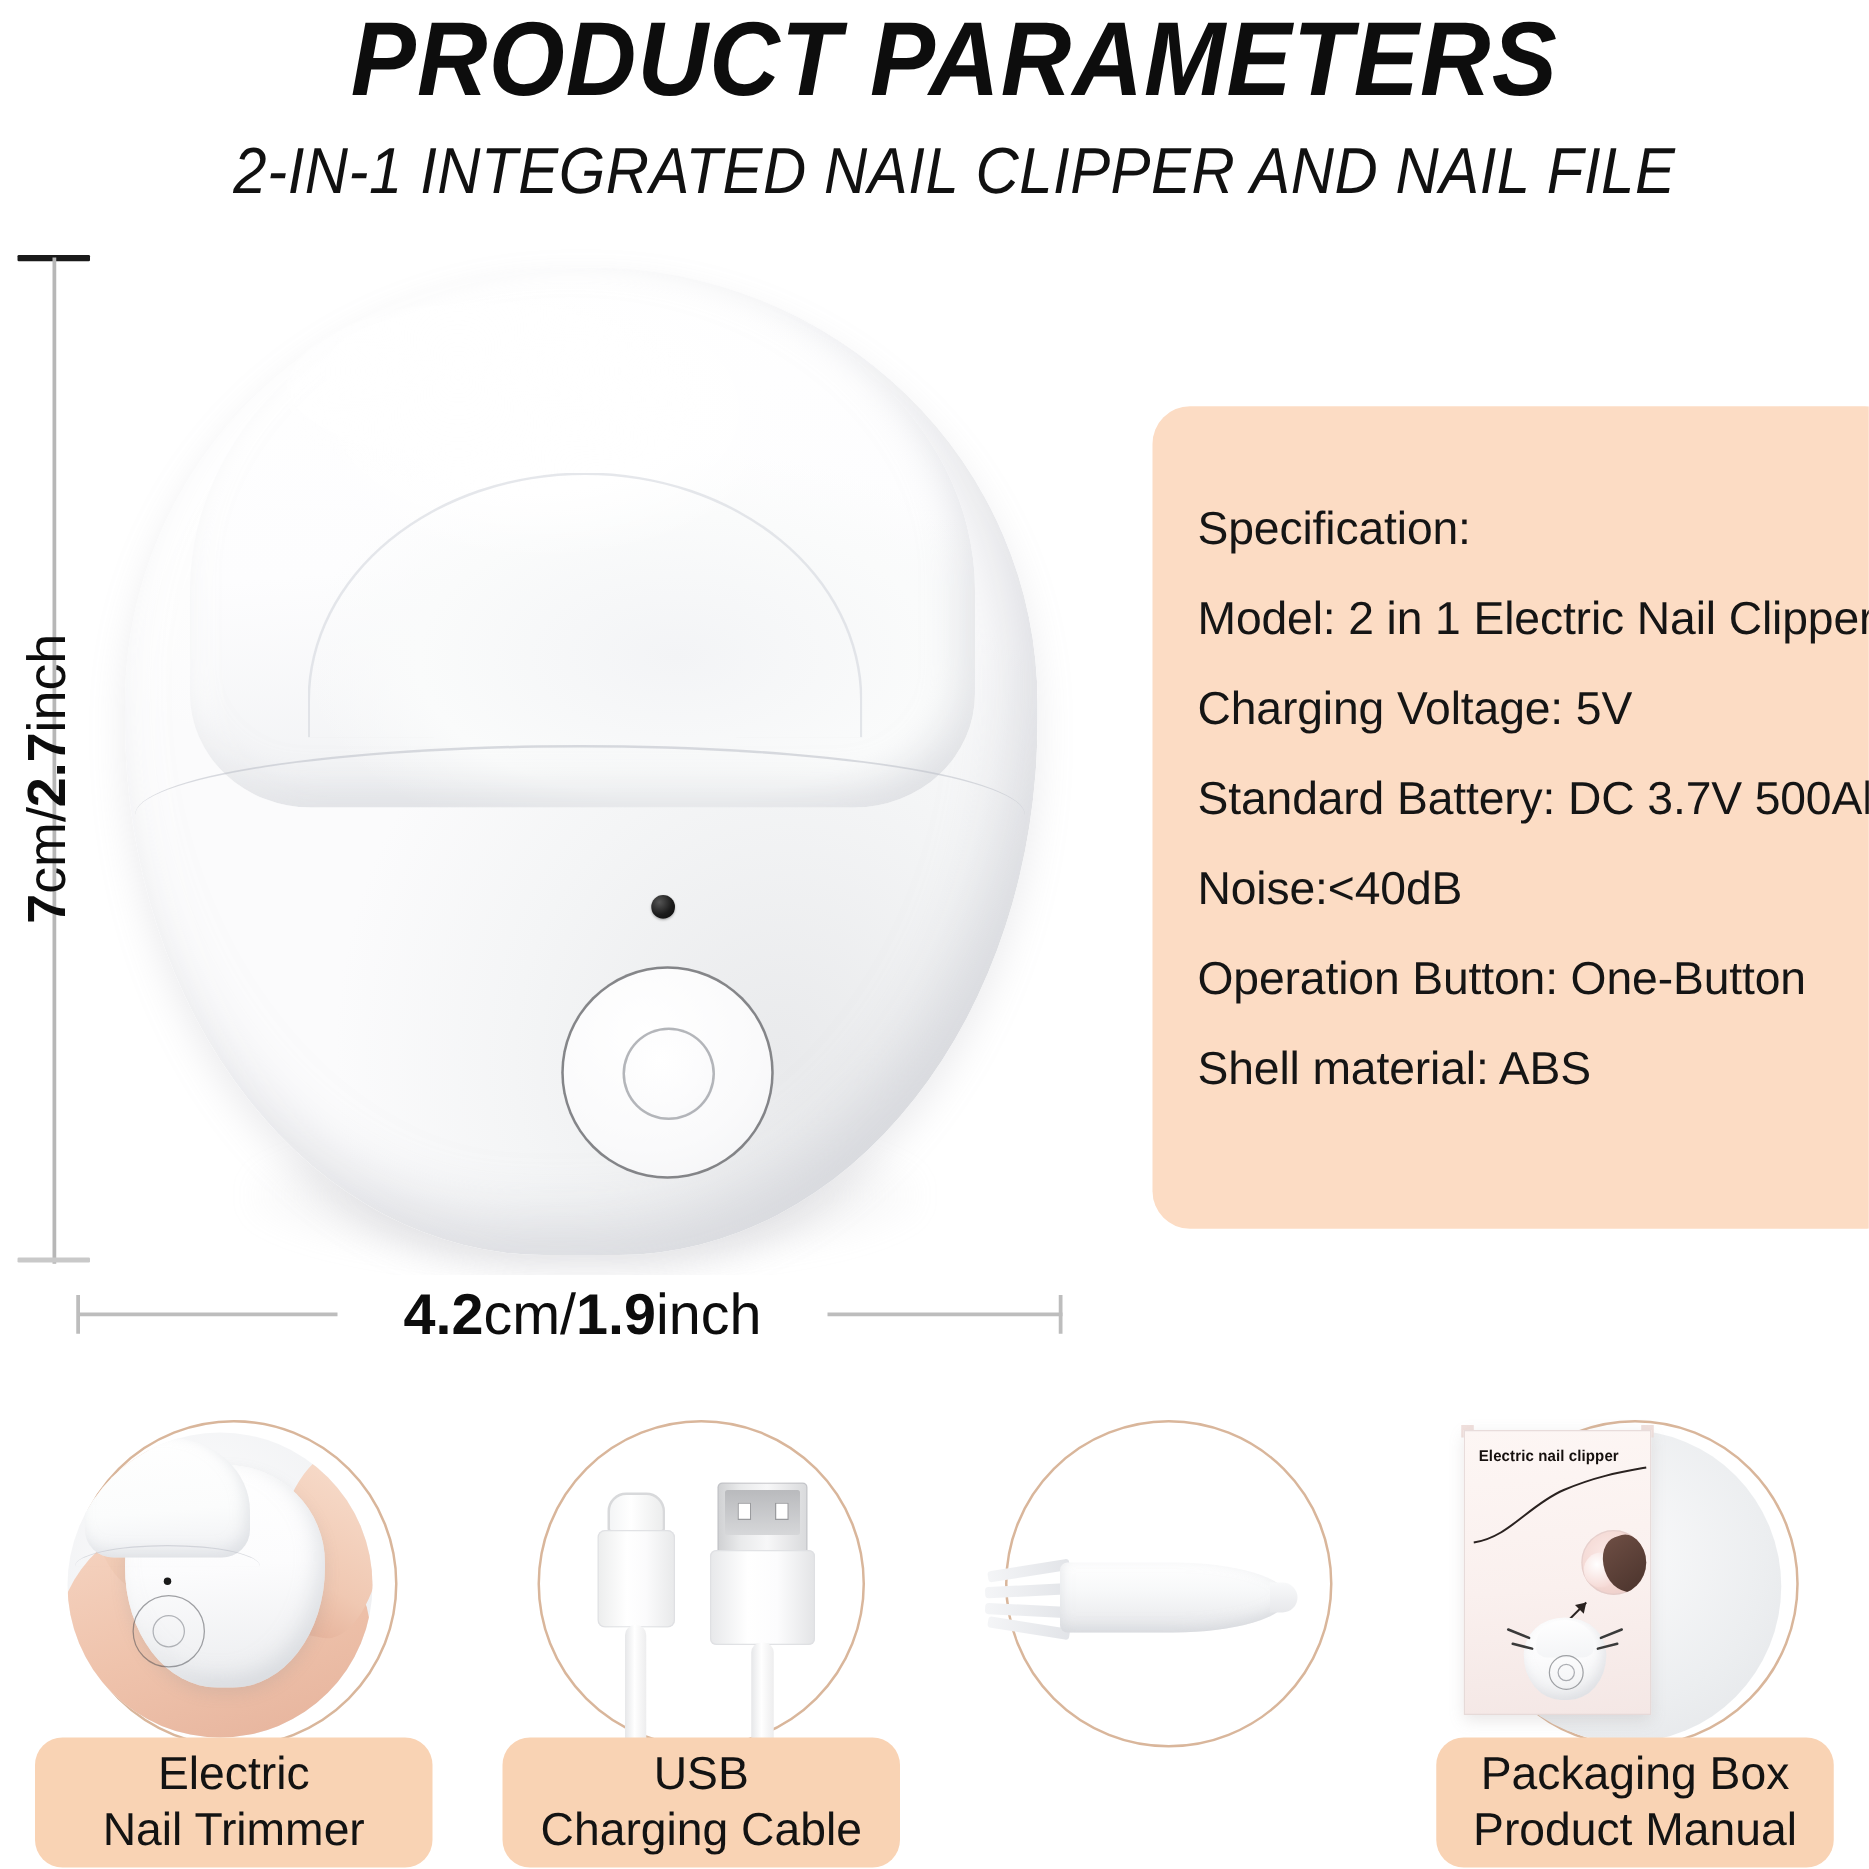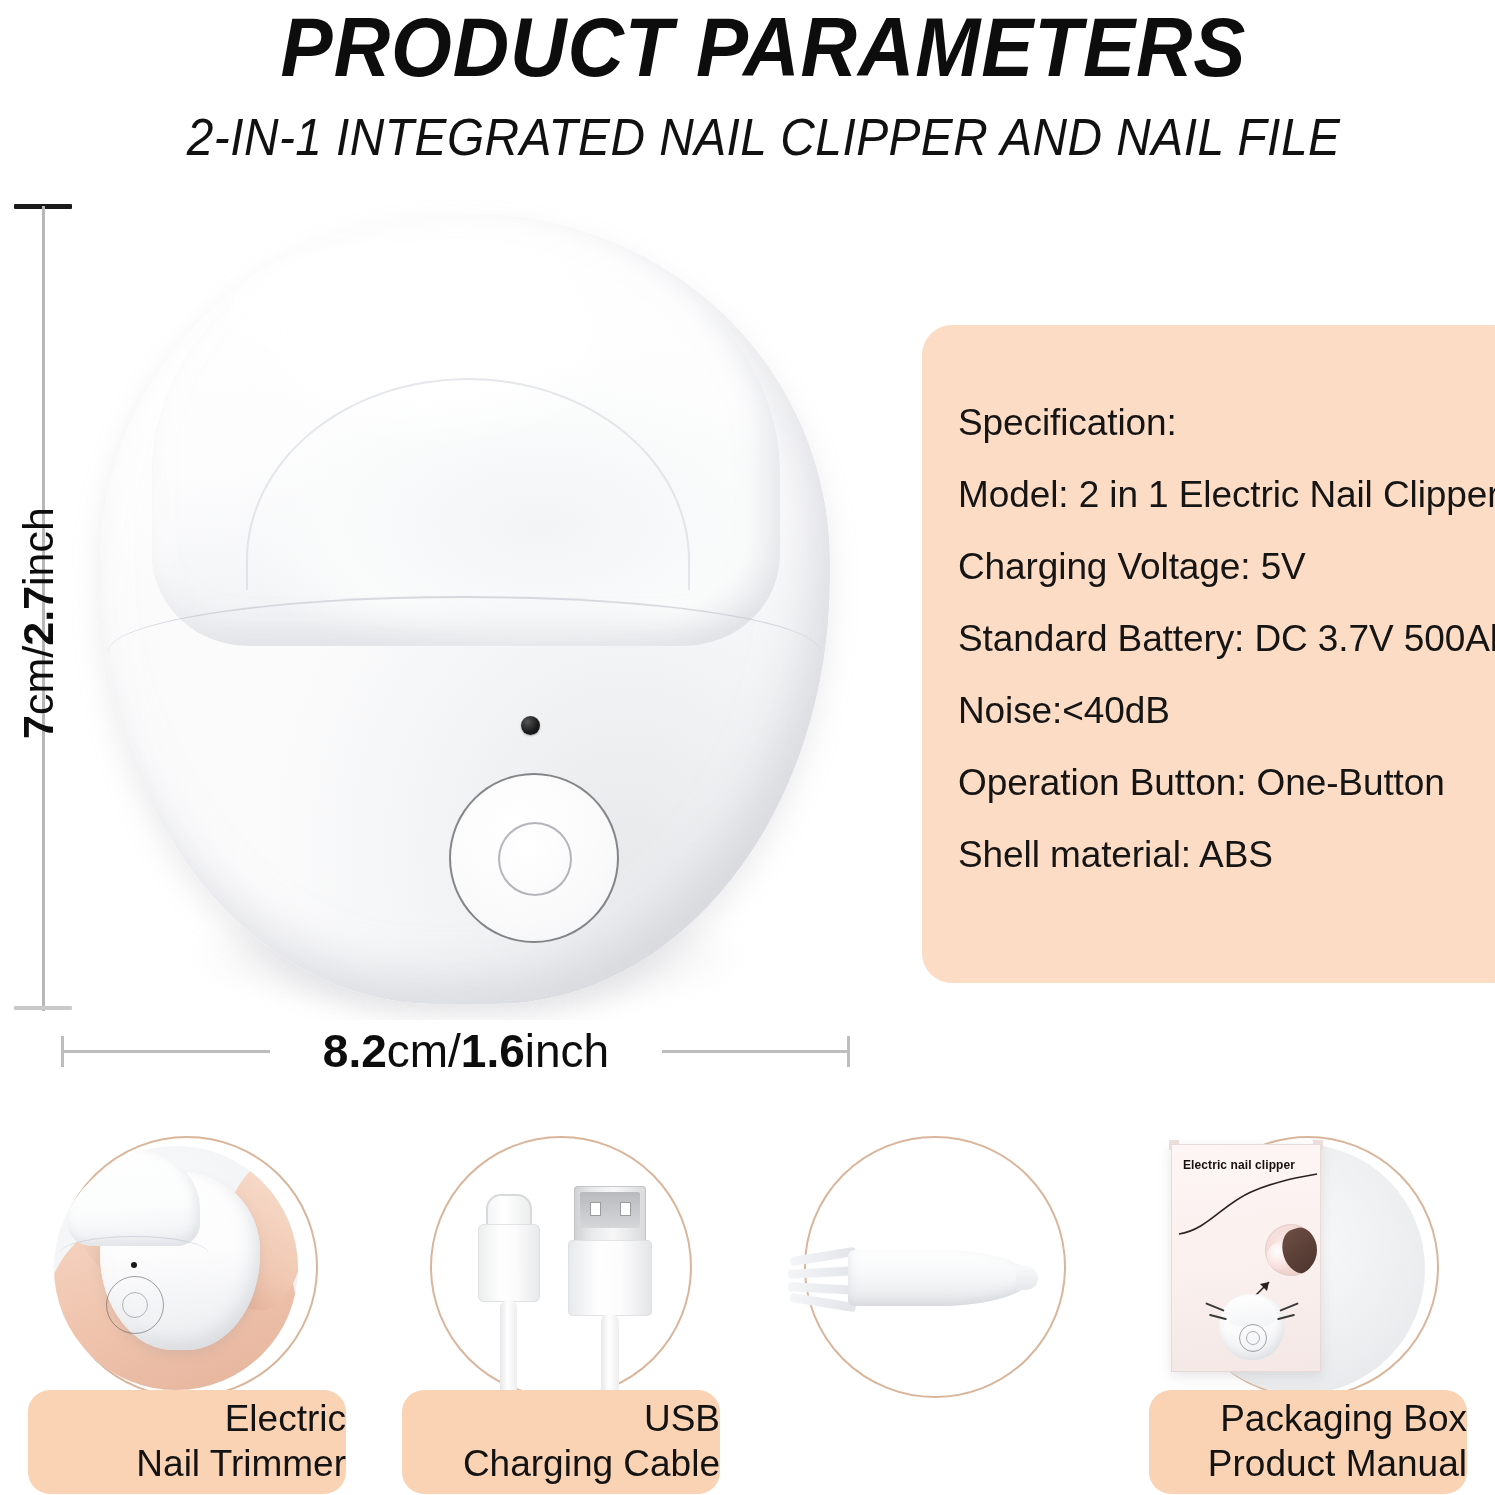--- a/index.html
+++ b/index.html
@@ -129,21 +129,21 @@
   .acc:nth-child(4){left:1121px;text-decoration:underline;}
   .acc-ring{
     position:absolute;left:50%;top:8px;transform:translateX(-50%);
     width:262px;height:262px;border-radius:50%;
     border:2px solid #D9B69B;box-sizing:border-box;
   }
   .acc-art{position:absolute;left:0;top:0;width:374px;height:290px;overflow:hidden;}
   .acc-pill{
     position:absolute;left:50%;transform:translateX(-50%);top:262px;
     width:318px;min-height:92px;background:#F9D3B4;border-radius:22px;
-    display:flex;flex-direction:column;align-items:flex-end;justify-content:center;
+    display:flex;flex-direction:column;align-items:center;justify-content:center;
     padding:6px 0 8px;box-sizing:border-box;
   }
   .acc-pill .l{font-size:37px;line-height:45px;color:#131313;white-space:nowrap;}
 
   
   .hand-bg{
     position:absolute;left:54px;top:18px;width:244px;height:244px;border-radius:50%;
     background:radial-gradient(circle at 42% 36%, #fdfdfd 0%, #f2f3f5 58%, #e9eaec 100%);
     overflow:hidden;
   }
@@ -320,21 +320,21 @@
     <div class="device-seam"></div>
     <div class="device-led"></div>
     <div class="device-btn-outer"></div>
     <div class="device-btn-inner"></div>
   </div>
 
   <div class="hdim-cap-l"></div>
   <div class="hdim"></div>
   <div class="hdim-cap-r"></div>
   <div class="hdim-label">
-    <b>8.2</b><span>cm/</span><b>1.6</b><span>inch</span>
+    <b>4.2</b><span>cm/</span><b>1.9</b><span>inch</span>
   </div>
 
   <div class="spec-panel">
     <div class="spec-list">
       <div class="spec-line">Specification:</div>
       <div class="spec-line">Model: 2 in 1 Electric Nail Clipper</div>
       <div class="spec-line">Charging Voltage: 5V</div>
       <div class="spec-line">Standard Battery: DC 3.7V 500Ah</div>
       <div class="spec-line">Noise:&lt;40dB</div>
       <div class="spec-line">Operation Button: One-Button</div>

